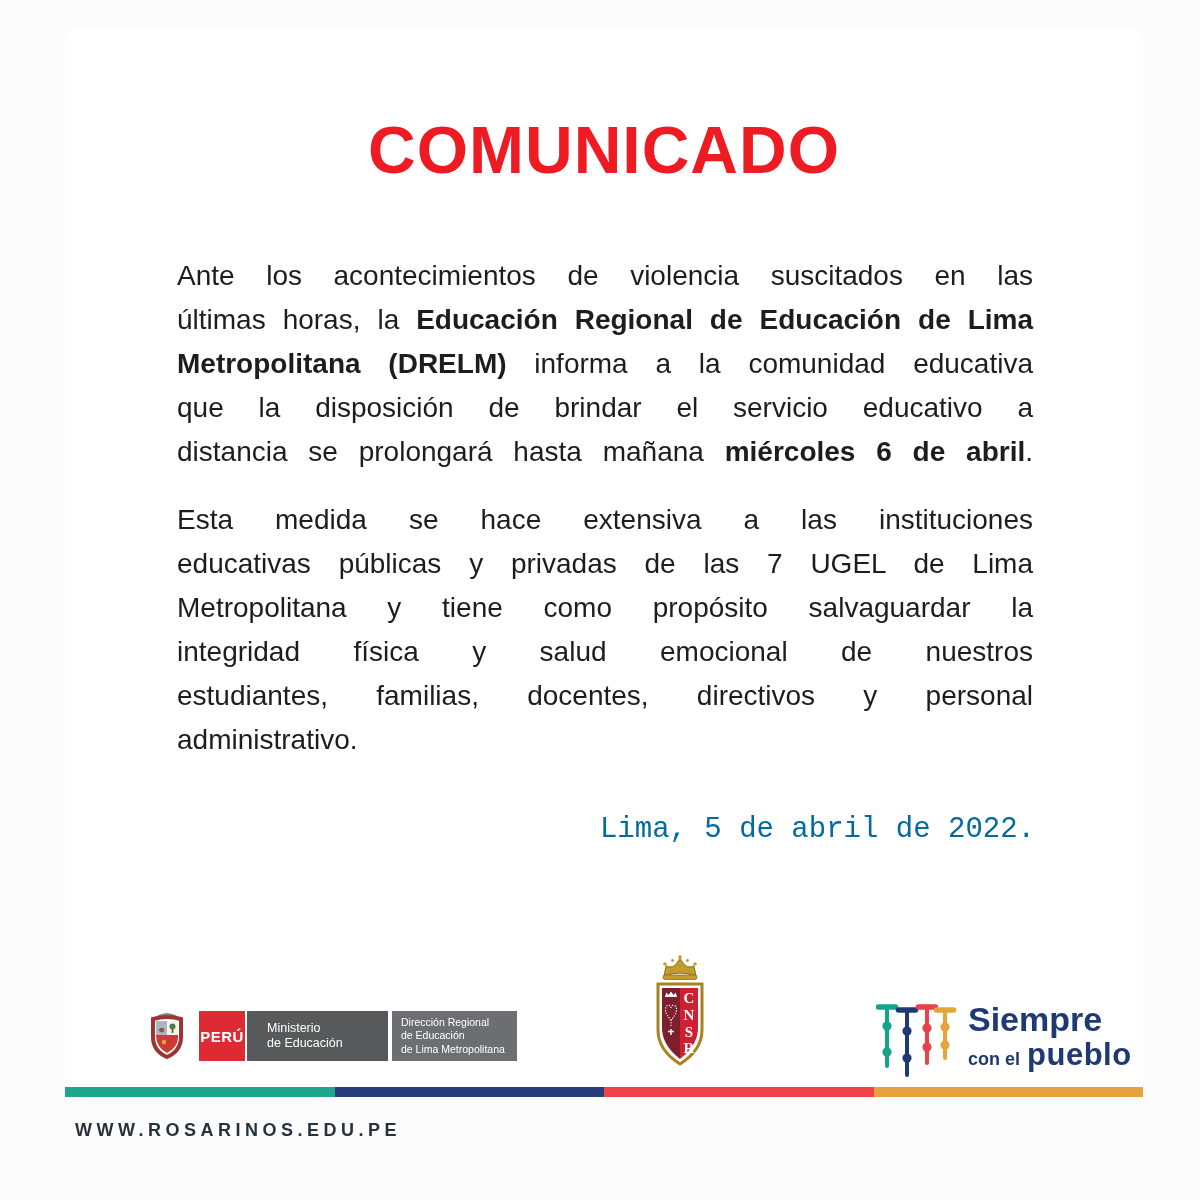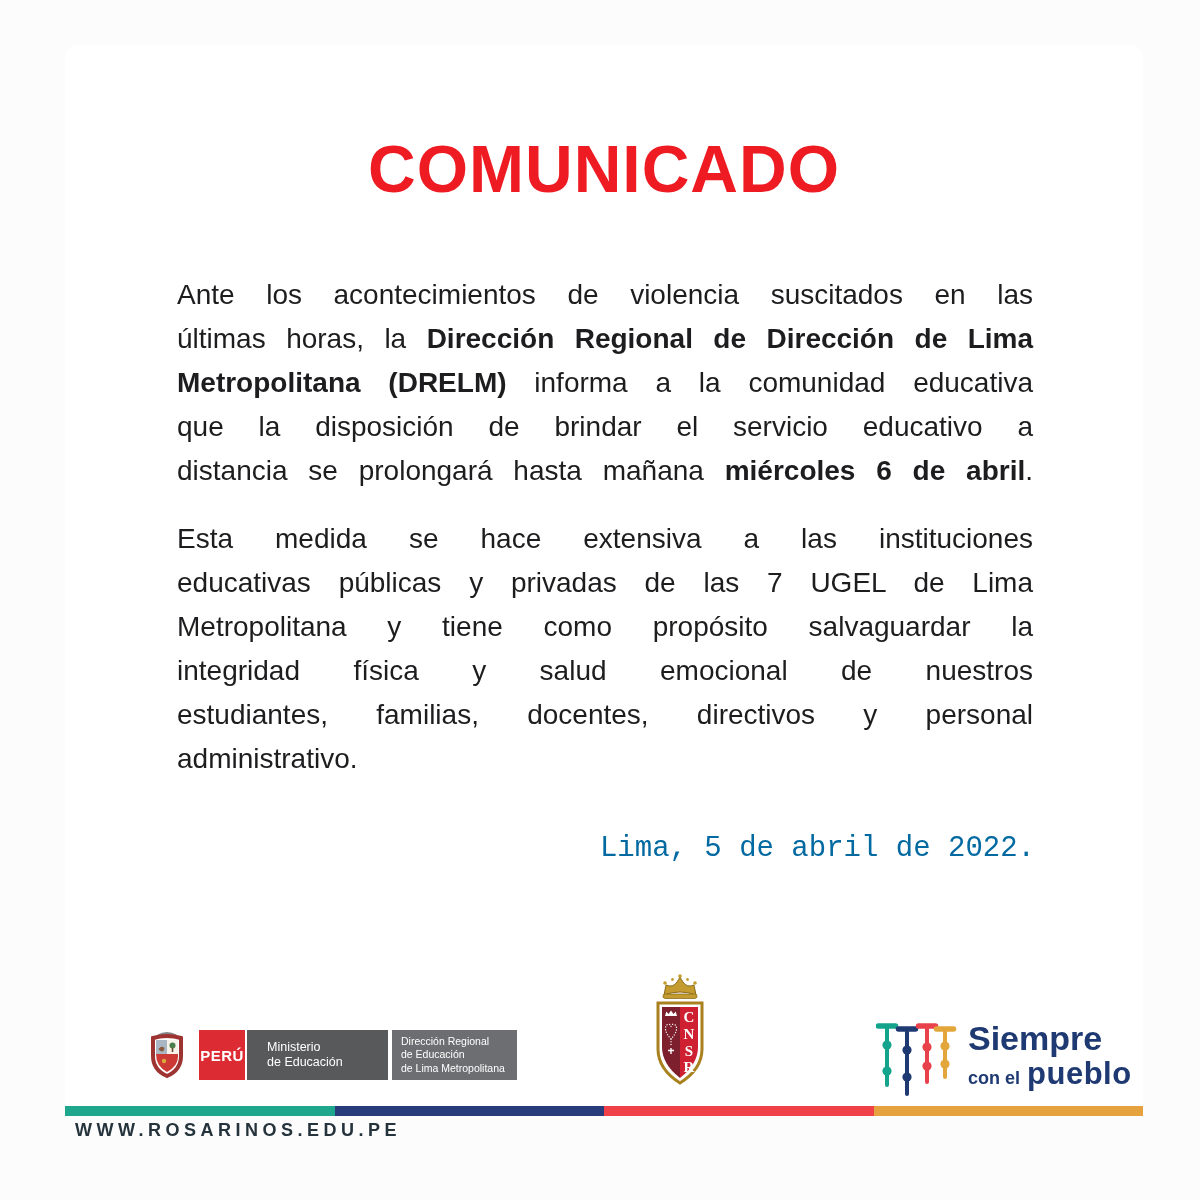--- a/index.html
+++ b/index.html
@@ -4,21 +4,21 @@
 <style>
   html,body{margin:0;padding:0;}
   body{
     width:1200px;height:1200px;
     background:#fcfcfd;
     font-family:"Liberation Sans","DejaVu Sans",sans-serif;
     -webkit-font-smoothing:antialiased;
   }
   .canvas{position:relative;width:1200px;height:1200px;background:#fcfcfd;overflow:hidden;}
   .card{
-    position:absolute;left:65px;top:45px;width:1078px;height:1071px;
+    position:absolute;left:65px;top:26px;width:1078px;height:1071px;
     background:#ffffff;border-radius:14px 14px 0 0;
   }
   .title{
     margin:84px 0 0 0;
     text-align:center;
     font-size:66px;line-height:80px;font-weight:700;
     letter-spacing:1px;
   }
   .content{padding:0 108px 0 110px;margin-top:64px;color:#1d1d1f;}
   .para{margin:2px;}
@@ -71,21 +71,21 @@
 
 <div class="canvas">
   <div class="card">
 
     <h1 class="title" style="color: rgb(238, 27, 35);">COMUNICADO</h1>
 
     <div class="content">
       <div id="body-paragraphs">
           <div class="para">
             <div class="line"><span>Ante los acontecimientos de violencia suscitados en las</span></div>
-            <div class="line"><span>últimas horas, la </span><b>Dirección Regional de Dirección de Lima</b></div>
+            <div class="line"><span>últimas horas, la </span><b>Educación Regional de Educación de Lima</b></div>
             <div class="line"><b>Metropolitana (DRELM)</b><span> informa a la comunidad educativa</span></div>
             <div class="line"><span>que la disposición de brindar el servicio educativo a</span></div>
             <div class="line"><span>distancia se prolongará hasta mañana </span><b>miércoles 6 de abril</b><span>.</span></div>
           </div>
           <div class="para">
             <div class="line"><span>Esta medida se hace extensiva a las instituciones</span></div>
             <div class="line"><span>educativas públicas y privadas de las 7 UGEL de Lima</span></div>
             <div class="line"><span>Metropolitana y tiene como propósito salvaguardar la</span></div>
             <div class="line"><span>integridad física y salud emocional de nuestros</span></div>
             <div class="line"><span>estudiantes, familias, docentes, directivos y personal</span></div>

